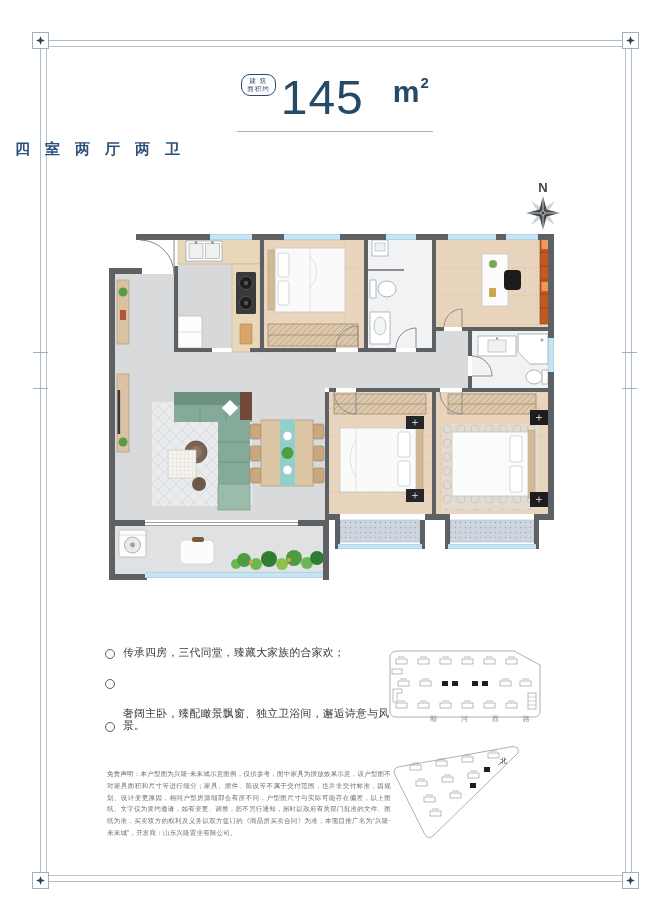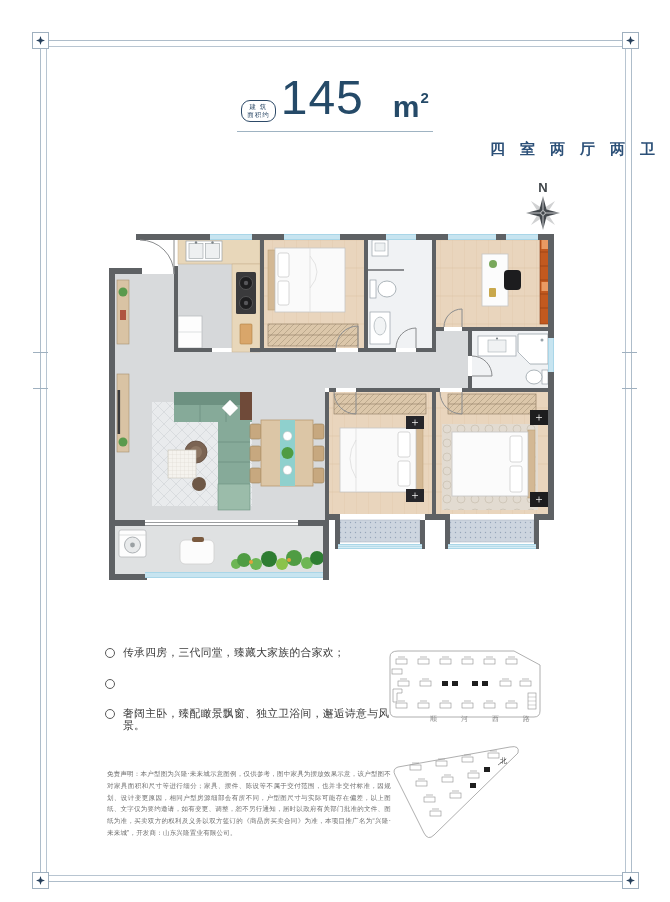--- a/index.html
+++ b/index.html
@@ -5,35 +5,35 @@
   html,body{margin:0;padding:0;background:#fff;}
   .page{position:relative;width:670px;height:902px;background:#ffffff;overflow:hidden;
         font-family:"Liberation Sans","DejaVu Sans",sans-serif;}
   .abs{position:absolute;}
   
   .frame-outer{left:40px;top:40px;width:590px;height:840px;border:1px solid #aebdca;}
   .frame-inner{left:46px;top:46px;width:578px;height:828px;border:1px solid #b8c5d1;}
   .corner{width:15px;height:15px;background:#fff;border:1px solid #9fb0bf;display:flex;align-items:center;justify-content:center;}
   .tick{background:#9fb0bf;width:15px;height:1px;}
   
-  .title-row{left:0;right:0;top:74px;display:flex;justify-content:center;align-items:flex-end;gap:5px;}
+  .title-row{left:0;right:0;top:74px;display:flex;justify-content:center;align-items:flex-start;gap:5px;}
   .badge{border:1px solid #2d4a68;border-radius:9px;padding:2px 5px;display:flex;flex-direction:column;
          align-items:center;color:#2d4a68;font-size:6.5px;line-height:1.25;letter-spacing:1px;}
   .area-num{font-size:48px;font-weight:500;color:#254a68;letter-spacing:1px;line-height:1;}
   .area-unit{font-size:30px;font-weight:600;color:#254a68;line-height:1;}
   .area-sup{font-size:15px;font-weight:700;color:#254a68;vertical-align:14px;margin-left:1px;}
   .title-rule{left:50%;transform:translateX(-50%);top:131px;width:196px;height:1px;background:#9fb3c2;}
-  .layout-title{left:0;right:0;top:140px;text-align:right;font-size:15px;color:#2c5078;
+  .layout-title{left:0;right:0;top:140px;text-align:left;font-size:15px;color:#2c5078;
                 letter-spacing:15px;text-indent:15px;font-weight:600;}
   
   .compass{left:524px;top:180px;width:38px;text-align:center;color:#3f4549;}
   .compass .n{font-size:13px;font-weight:600;letter-spacing:0;}
   
   .features{left:105px;top:647px;width:305px;}
-  .feature{display:flex;align-items:flex-start;gap:8px;margin-bottom:19px;}
+  .feature{display:flex;align-items:flex-end;gap:8px;margin-bottom:19px;}
   .f-dot{flex:0 0 auto;width:8px;height:8px;border:1px solid #5a5a5a;border-radius:50%;margin-top:1px;}
   .f-text{font-size:10.8px;color:#3b3b3b;letter-spacing:0.3px;line-height:1.1;}
   
   .disclaimer{left:107px;top:768px;width:284px;font-size:6.5px;line-height:1.82;color:#707070;
               text-align:justify;letter-spacing:0.2px;}
   
   .road-label{left:428px;top:714px;width:130px;font-size:7px;color:#8a8a8a;letter-spacing:11px;text-indent:2px;}
 </style>
 </head>
 <body>

